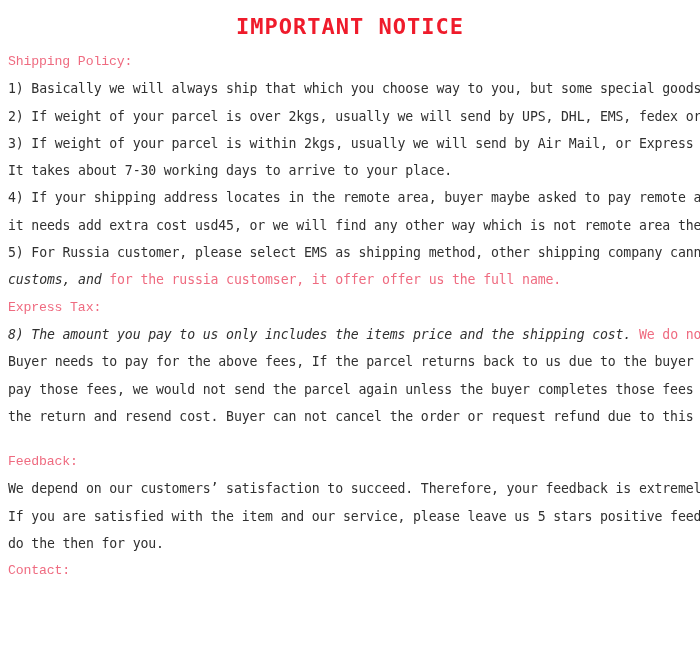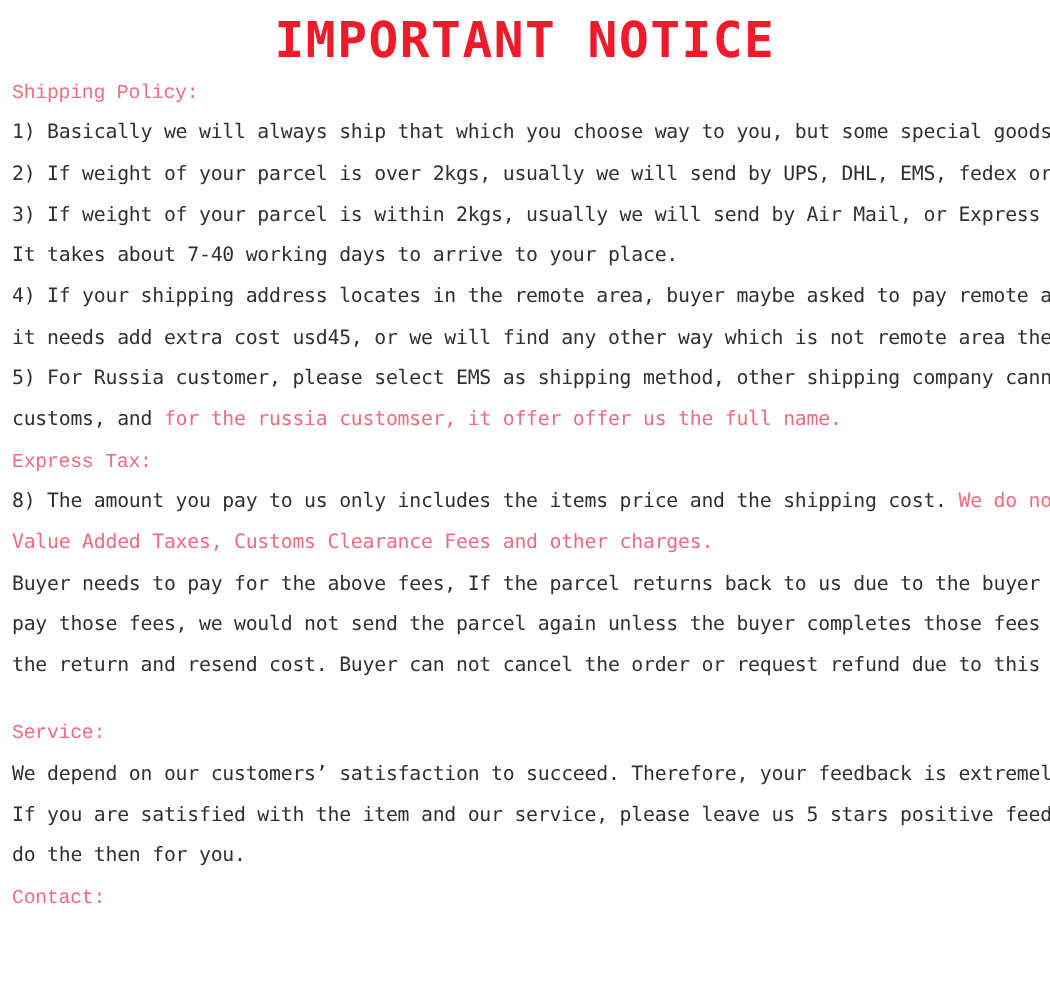--- a/index.html
+++ b/index.html
@@ -19,21 +19,21 @@
     height: 655px;
     background: #ffffff;
     position: relative;
     box-sizing: border-box;
     padding: 0;
   }
   #notice-title {
     text-align: center;
     color: #ef1b2b;
     font-family: "DejaVu Sans Mono", "Liberation Mono", monospace;
-    font-size: 33px;
+    font-size: 22px;
     font-weight: bold;
     letter-spacing: 1px;
     margin: 0;
     padding-top: 10px;
     padding-bottom: 4px;
     line-height: 34px;
     white-space: pre;
   }
   .notice-body {
     padding-left: 8px;
@@ -57,54 +57,54 @@
     color: #ef6b80;
   }
   .line.spacer-before {
     margin-top: 18px;
   }
   .seg-red {
     color: #ef6b80;
   }
   .seg-dark {
     color: #303030;
+    font-style: italic;
   }
 </style>
 </head>
 <body>
 
 <div id="notice-page">
 
   <h1 id="notice-title">IMPORTANT NOTICE</h1>
 
   <div class="notice-body">
 
     <div class="line header">Shipping Policy:</div>
 
     <div class="line">1) Basically we will always ship that which you choose way to you, but some special goods we</div>
     <div class="line">2) If weight of your parcel is over 2kgs, usually we will send by UPS, DHL, EMS, fedex or other expedited</div>
     <div class="line">3) If weight of your parcel is within 2kgs, usually we will send by Air Mail, or Express Mail Service.</div>
-    <div class="line">It takes about 7-40 working days to arrive to your place.</div>
+    <div class="line">It takes about 7-30 working days to arrive to your place.</div>
     <div class="line">4) If your shipping address locates in the remote area, buyer maybe asked to pay remote area charge.</div>
     <div class="line">it needs add extra cost usd45, or we will find any other way which is not remote area then ship to you.</div>
     <div class="line">5) For Russia customer, please select EMS as shipping method, other shipping company cannot clearance</div>
 
     <div class="line"><span class="seg-dark">customs, and </span><span class="seg-red">for the russia customser, it offer offer us the full name.</span></div>
 
     <div class="line header">Express Tax:</div>
 
     <div class="line"><span class="seg-dark">8) The amount you pay to us only includes the items price and the shipping cost. </span><span class="seg-red">We do not add Duties,</span></div>
 
-    <div class="line red">Value Added Taxes, Customs Clearance Fees and other charges.</div>
 
     <div class="line">Buyer needs to pay for the above fees, If the parcel returns back to us due to the buyer refuse to</div>
     <div class="line">pay those fees, we would not send the parcel again unless the buyer completes those fees and pay all</div>
     <div class="line">the return and resend cost. Buyer can not cancel the order or request refund due to this reason.</div>
 
-    <div class="line header spacer-before">Service:</div>
+    <div class="line header spacer-before">Feedback:</div>
 
     <div class="line">We depend on our customers’ satisfaction to succeed. Therefore, your feedback is extremely important to us.</div>
     <div class="line">If you are satisfied with the item and our service, please leave us 5 stars positive feedback, and we will</div>
     <div class="line">do the then for you.</div>
 
     <div class="line header">Contact:</div>
 
   </div>
 </div>
 

